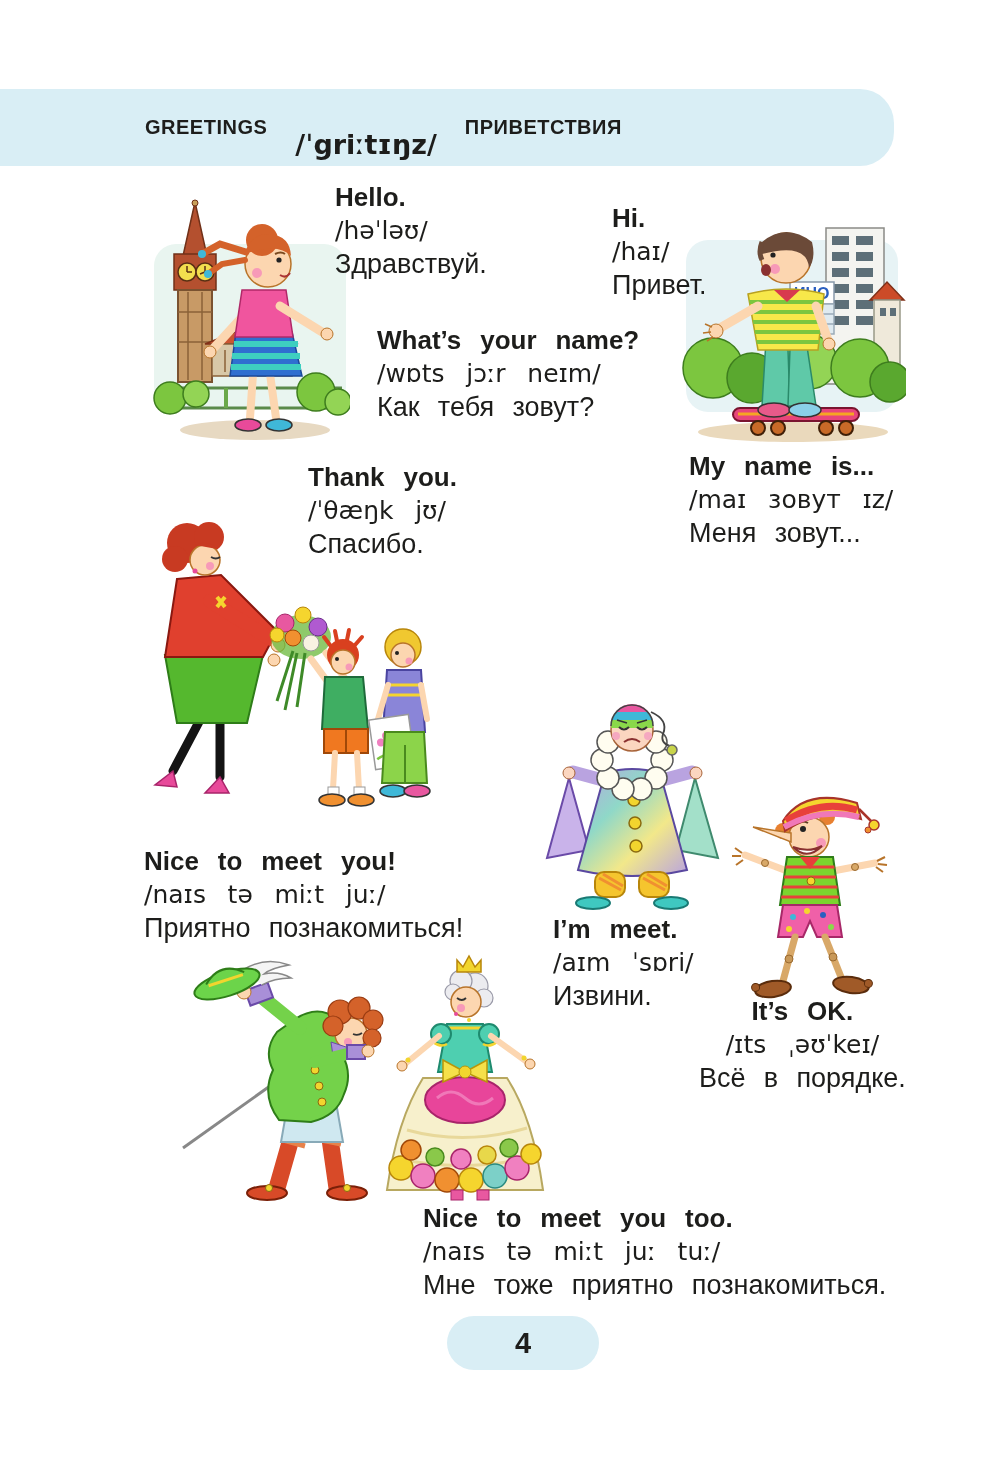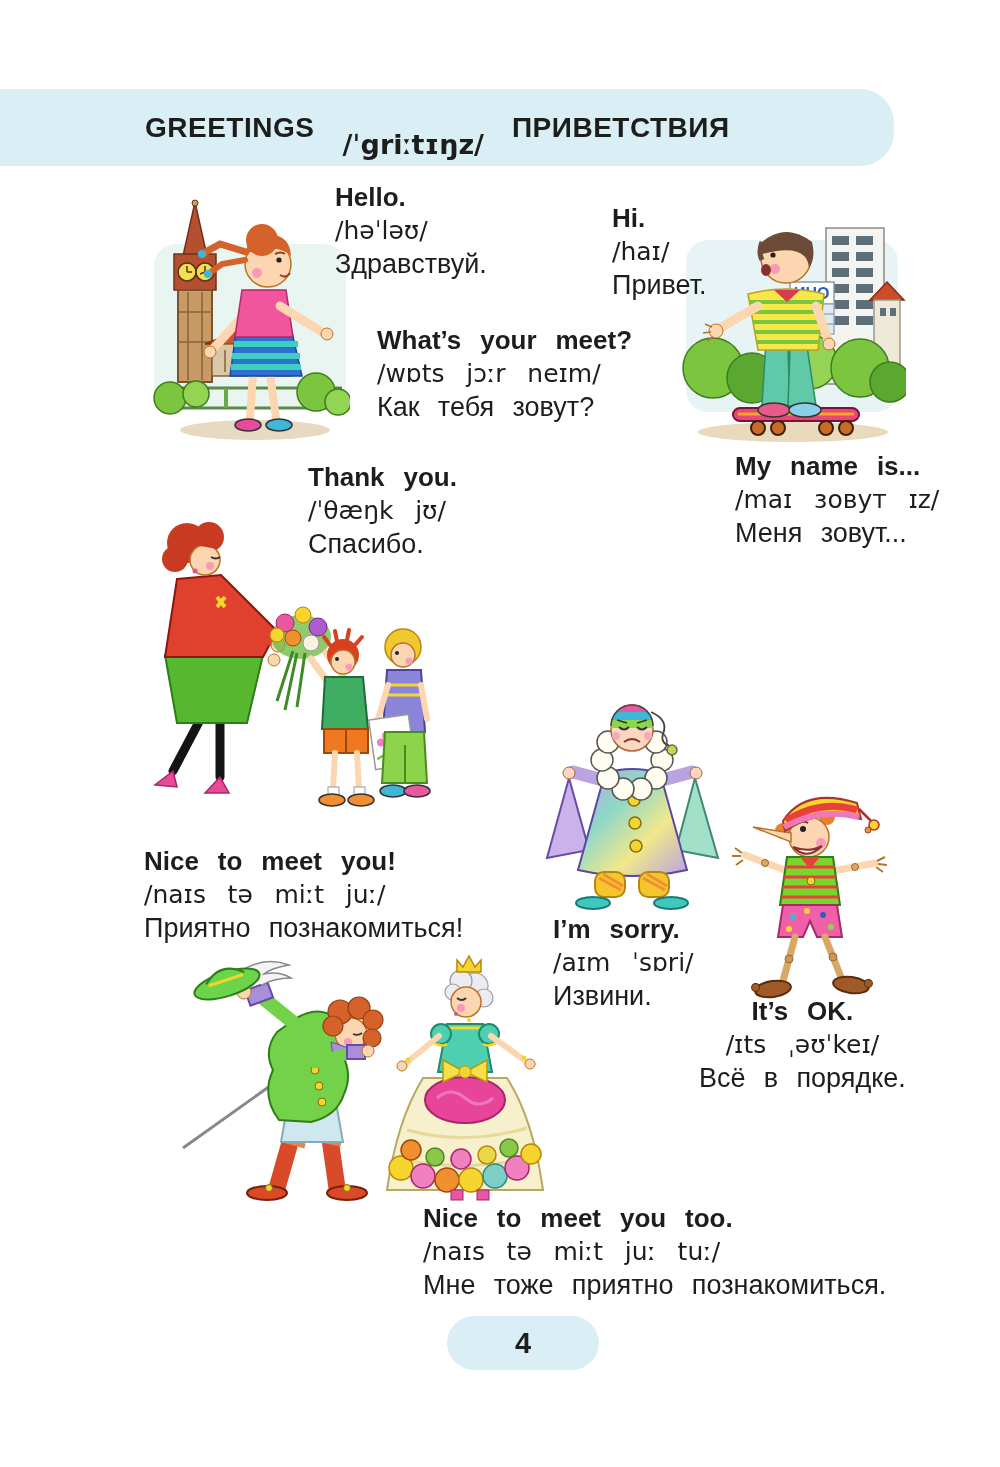--- a/index.html
+++ b/index.html
@@ -6,21 +6,21 @@
   .page{
     position:relative;width:1000px;height:1467px;background:#ffffff;
     font-family:"Liberation Sans",sans-serif;color:#1d1d1b;overflow:hidden;
   }
   .banner{
     position:absolute;left:0;top:89px;width:894px;height:77px;
     background:#d9eef5;border-radius:0 34px 34px 0;
     display:flex;align-items:center;gap:28px;
     padding-left:145px;box-sizing:border-box;white-space:nowrap;
   }
-  .banner .t{font-weight:bold;font-size:28px;letter-spacing:.5px;}
+  .banner .t{font-weight:bold;font-size:20px;letter-spacing:.5px;}
   .banner .p{font-family:"DejaVu Sans",sans-serif;font-size:27px;font-weight:700;margin-top:34px;}
   .phrase{position:absolute;white-space:nowrap;}
   .en {font-weight:bold;font-size:26px;line-height:33px;word-spacing:.45em;}
   .ipa{font-family:"DejaVu Sans",sans-serif;font-size:25px;line-height:33px;word-spacing:.55em;}
   .ru {font-size:27px;line-height:34px;word-spacing:.4em;}
   .pill{
     position:absolute;left:447px;top:1316px;width:152px;height:54px;
     background:#d9eef5;border-radius:27px;
     display:flex;align-items:center;justify-content:center;
     font-size:29px;font-weight:bold;
@@ -454,46 +454,46 @@
     <div class="ru">Здравствуй.</div>
   </div>
 
   <div class="phrase" style="left:612px;top:202px;">
     <div class="en">Hi.</div>
     <div class="ipa">/haɪ/</div>
     <div class="ru">Привет.</div>
   </div>
 
   <div class="phrase" style="left:377px;top:324px;">
-    <div class="en">What’s your meet?</div>
+    <div class="en">What’s your name?</div>
     <div class="ipa">/wɒts jɔːr neɪm/</div>
     <div class="ru">Как тебя зовут?</div>
   </div>
 
-  <div class="phrase" style="left:689px;top:450px;margin-left:46px;">
+  <div class="phrase" style="left:689px;top:450px;">
     <div class="en">My name is...</div>
     <div class="ipa">/maɪ зовут ɪz/</div>
     <div class="ru">Меня зовут...</div>
   </div>
 
   <div class="phrase" style="left:308px;top:461px;">
     <div class="en">Thank you.</div>
     <div class="ipa">/ˈθæŋk jʊ/</div>
     <div class="ru">Спасибо.</div>
   </div>
 
 
   <div class="phrase" style="left:144px;top:845px;">
     <div class="en">Nice to meet you!</div>
     <div class="ipa">/naɪs tə miːt juː/</div>
     <div class="ru">Приятно познакомиться!</div>
   </div>
 
   <div class="phrase" style="left:553px;top:913px;">
-    <div class="en">I’m sorry.</div>
+    <div class="en">I’m meet.</div>
     <div class="ipa">/aɪm ˈsɒri/</div>
     <div class="ru">Извини.</div>
   </div>
 
   <div class="phrase" style="left:699px;top:995px;text-align:center;">
     <div class="en">It’s OK.</div>
     <div class="ipa">/ɪts ˌəʊˈkeɪ/</div>
     <div class="ru">Всё в порядке.</div>
   </div>
 

